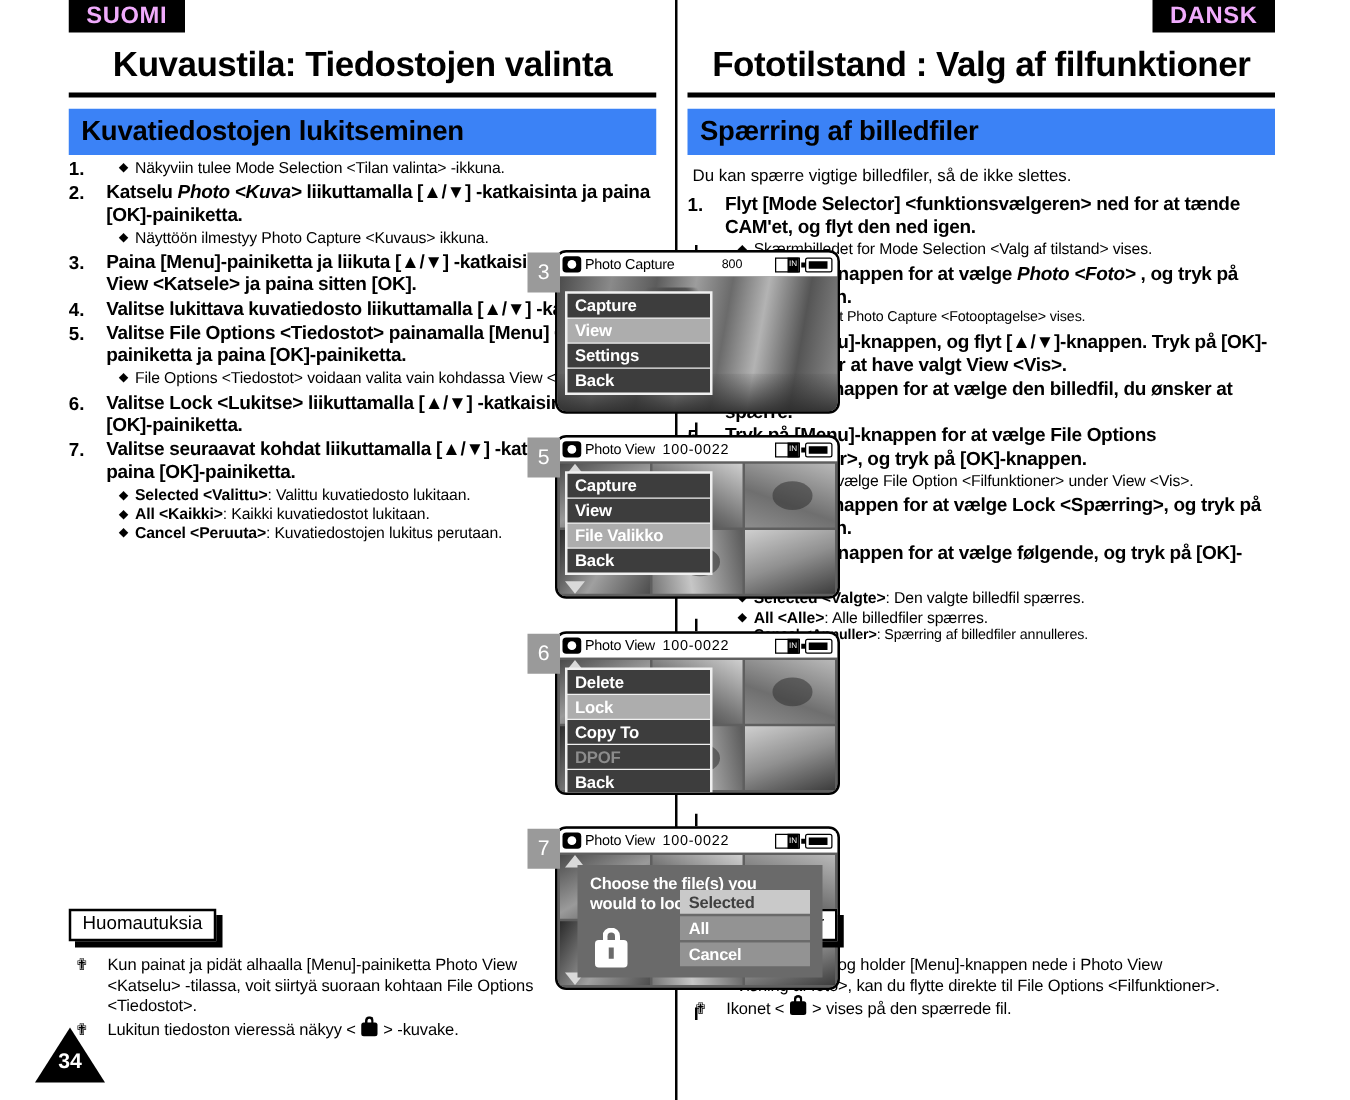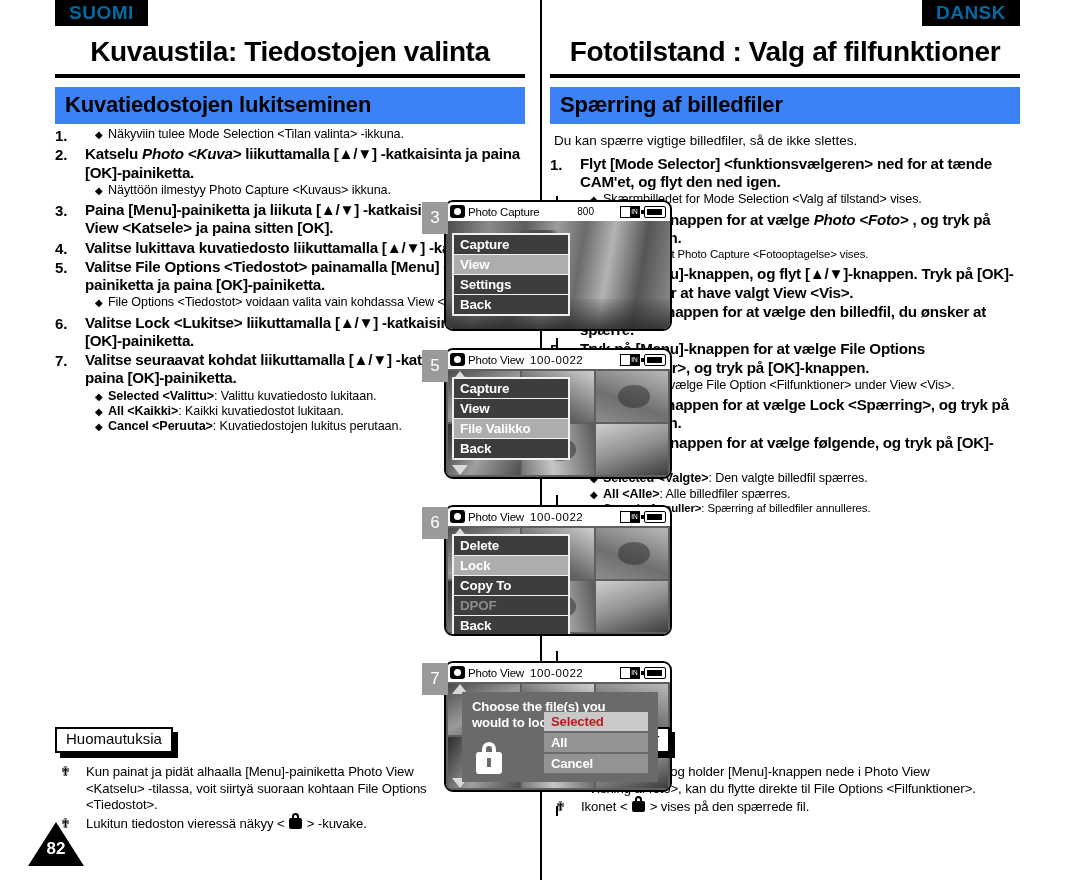--- a/index.html
+++ b/index.html
@@ -37,21 +37,21 @@
     width: 470px;
     height: 880px;
   }
   .col-left  { left: 55px; }
   .col-right { left: 550px; }
 
   
   .lang-tag {
     display: inline-block;
     background: #000;
-    color: #0369a1;
+    color: #f0abfc;
     font-weight: bold;
     font-size: 19px;
     letter-spacing: .5px;
     padding: 3px 14px 4px 14px;
     line-height: 1;
   }
   .lang-row { height: 30px; }
   .lang-row.right { text-align: right; padding-right: 0px; }
 
   
@@ -438,21 +438,21 @@
     height: 19px;
     line-height: 19px;
     padding-left: 7px;
     font-size: 13.2px;
     font-weight: bold;
     color: #ffffff;
     background: #939393;
     margin-bottom: 2px;
     letter-spacing: -0.2px;
   }
-  .dlg-btn.sel { background: #c9c9c9; color: #b91c1c; }
+  .dlg-btn.sel { background: #c9c9c9; color: #404040; }
 
   .connector {
     position: absolute;
     left: 134px;
     width: 2px;
     background: #000;
   }
 
   
   .inline-lock {
@@ -846,16 +846,16 @@
             </div>
           </div>
         </div>
       </div>
     </div>
 
   </div>
 
   <div class="page-badge">
     <div class="tri"></div>
-    <div class="num">82</div>
+    <div class="num">34</div>
   </div>
 
 </div>
 
 </body></html>

